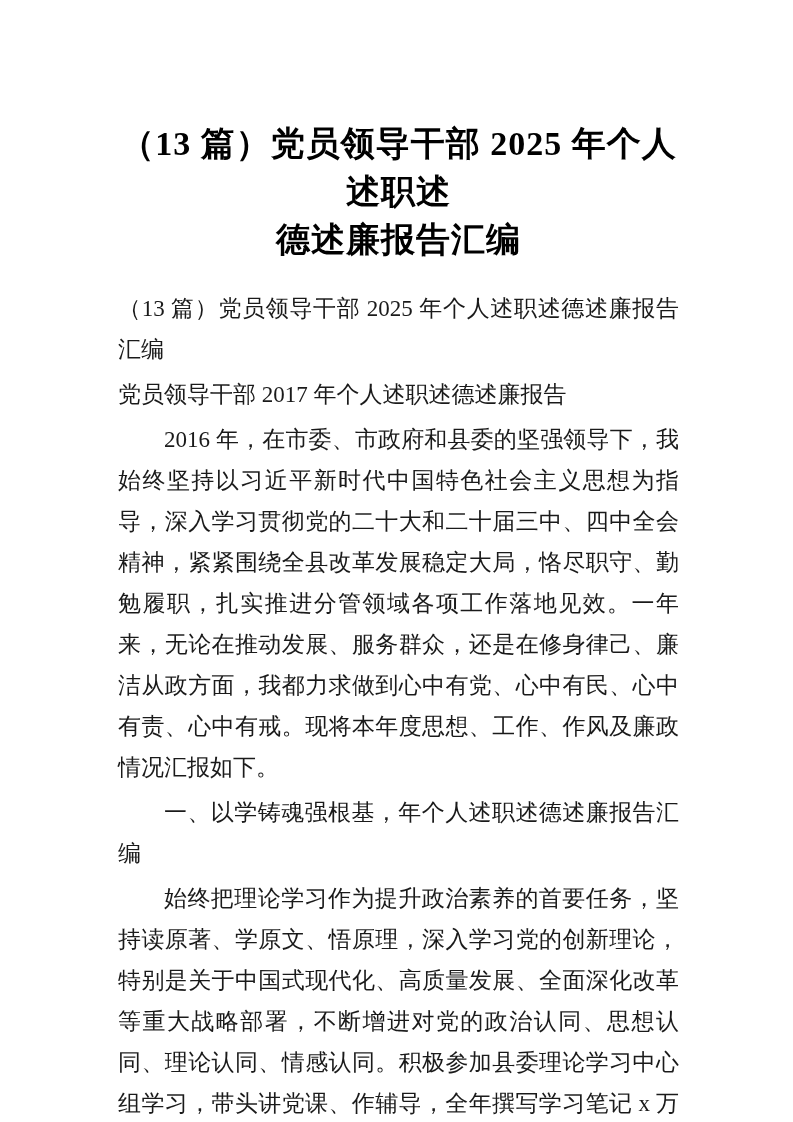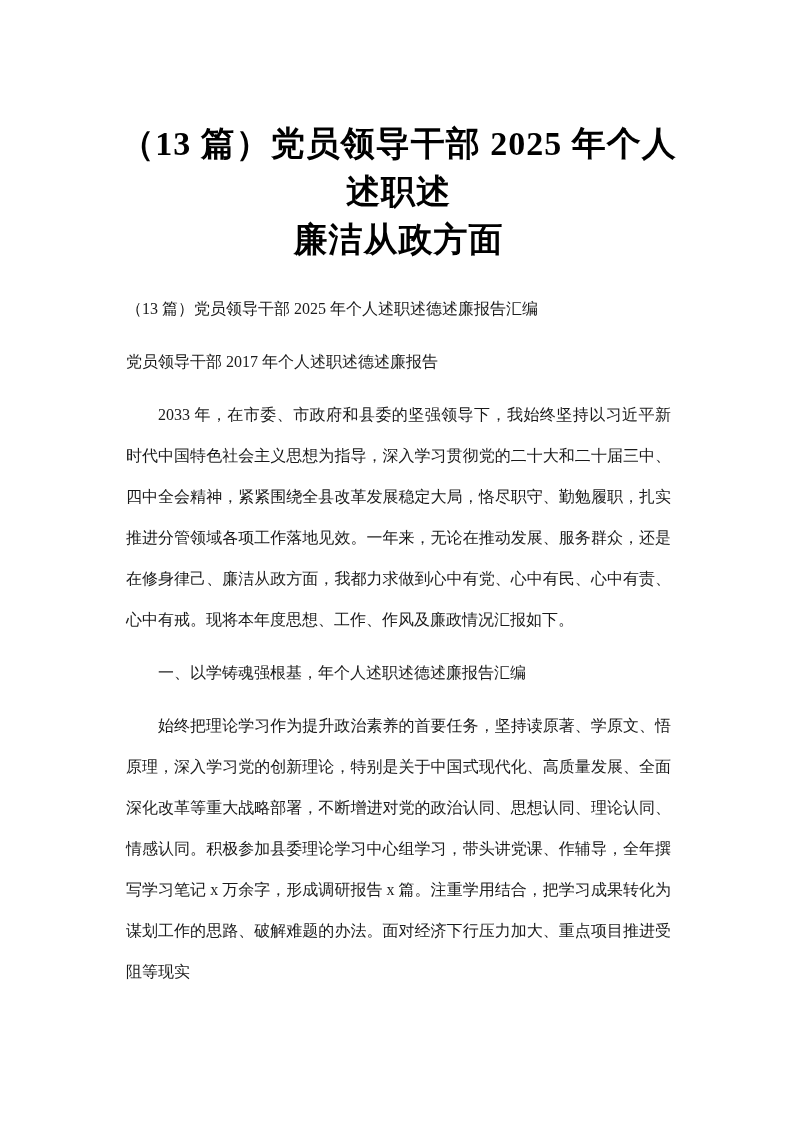--- a/index.html
+++ b/index.html
@@ -30,43 +30,43 @@
     letter-spacing: 1px;
     color: #000000;
   }
   .title-line {
     display: block;
   }
   .doc-body {
     width: 569px;
   }
   .para {
-    margin: 12px;
+    margin: 4px;
     font-family: "Liberation Serif", "DejaVu Serif", serif;
     font-weight: 400;
-    font-size: 16px;
+    font-size: 23px;
     line-height: 41px;
     text-align: justify;
     color: #1a1a1a;
   }
   .para.indent {
     text-indent: 2em;
   }
 </style>
 </head>
 <body>
 
 <div class="page">
 
   <h1 class="doc-title">
     <span class="title-line">（13 篇）党员领导干部 2025 年个人述职述</span>
-    <span class="title-line">廉洁从政方面</span>
+    <span class="title-line">德述廉报告汇编</span>
   </h1>
 
   <div class="doc-body">
     <p class="para">（13 篇）党员领导干部 2025 年个人述职述德述廉报告汇编</p>
     <p class="para">党员领导干部 2017 年个人述职述德述廉报告</p>
-    <p class="para indent">2033 年，在市委、市政府和县委的坚强领导下，我始终坚持以习近平新时代中国特色社会主义思想为指导，深入学习贯彻党的二十大和二十届三中、四中全会精神，紧紧围绕全县改革发展稳定大局，恪尽职守、勤勉履职，扎实推进分管领域各项工作落地见效。一年来，无论在推动发展、服务群众，还是在修身律己、廉洁从政方面，我都力求做到心中有党、心中有民、心中有责、心中有戒。现将本年度思想、工作、作风及廉政情况汇报如下。</p>
+    <p class="para indent">2016 年，在市委、市政府和县委的坚强领导下，我始终坚持以习近平新时代中国特色社会主义思想为指导，深入学习贯彻党的二十大和二十届三中、四中全会精神，紧紧围绕全县改革发展稳定大局，恪尽职守、勤勉履职，扎实推进分管领域各项工作落地见效。一年来，无论在推动发展、服务群众，还是在修身律己、廉洁从政方面，我都力求做到心中有党、心中有民、心中有责、心中有戒。现将本年度思想、工作、作风及廉政情况汇报如下。</p>
     <p class="para indent">一、以学铸魂强根基，年个人述职述德述廉报告汇编</p>
     <p class="para indent">始终把理论学习作为提升政治素养的首要任务，坚持读原著、学原文、悟原理，深入学习党的创新理论，特别是关于中国式现代化、高质量发展、全面深化改革等重大战略部署，不断增进对党的政治认同、思想认同、理论认同、情感认同。积极参加县委理论学习中心组学习，带头讲党课、作辅导，全年撰写学习笔记 x 万余字，形成调研报告 x 篇。注重学用结合，把学习成果转化为谋划工作的思路、破解难题的办法。面对经济下行压力加大、重点项目推进受阻等现实</p>
   </div>
 
 </div>
 
 </body></html>

